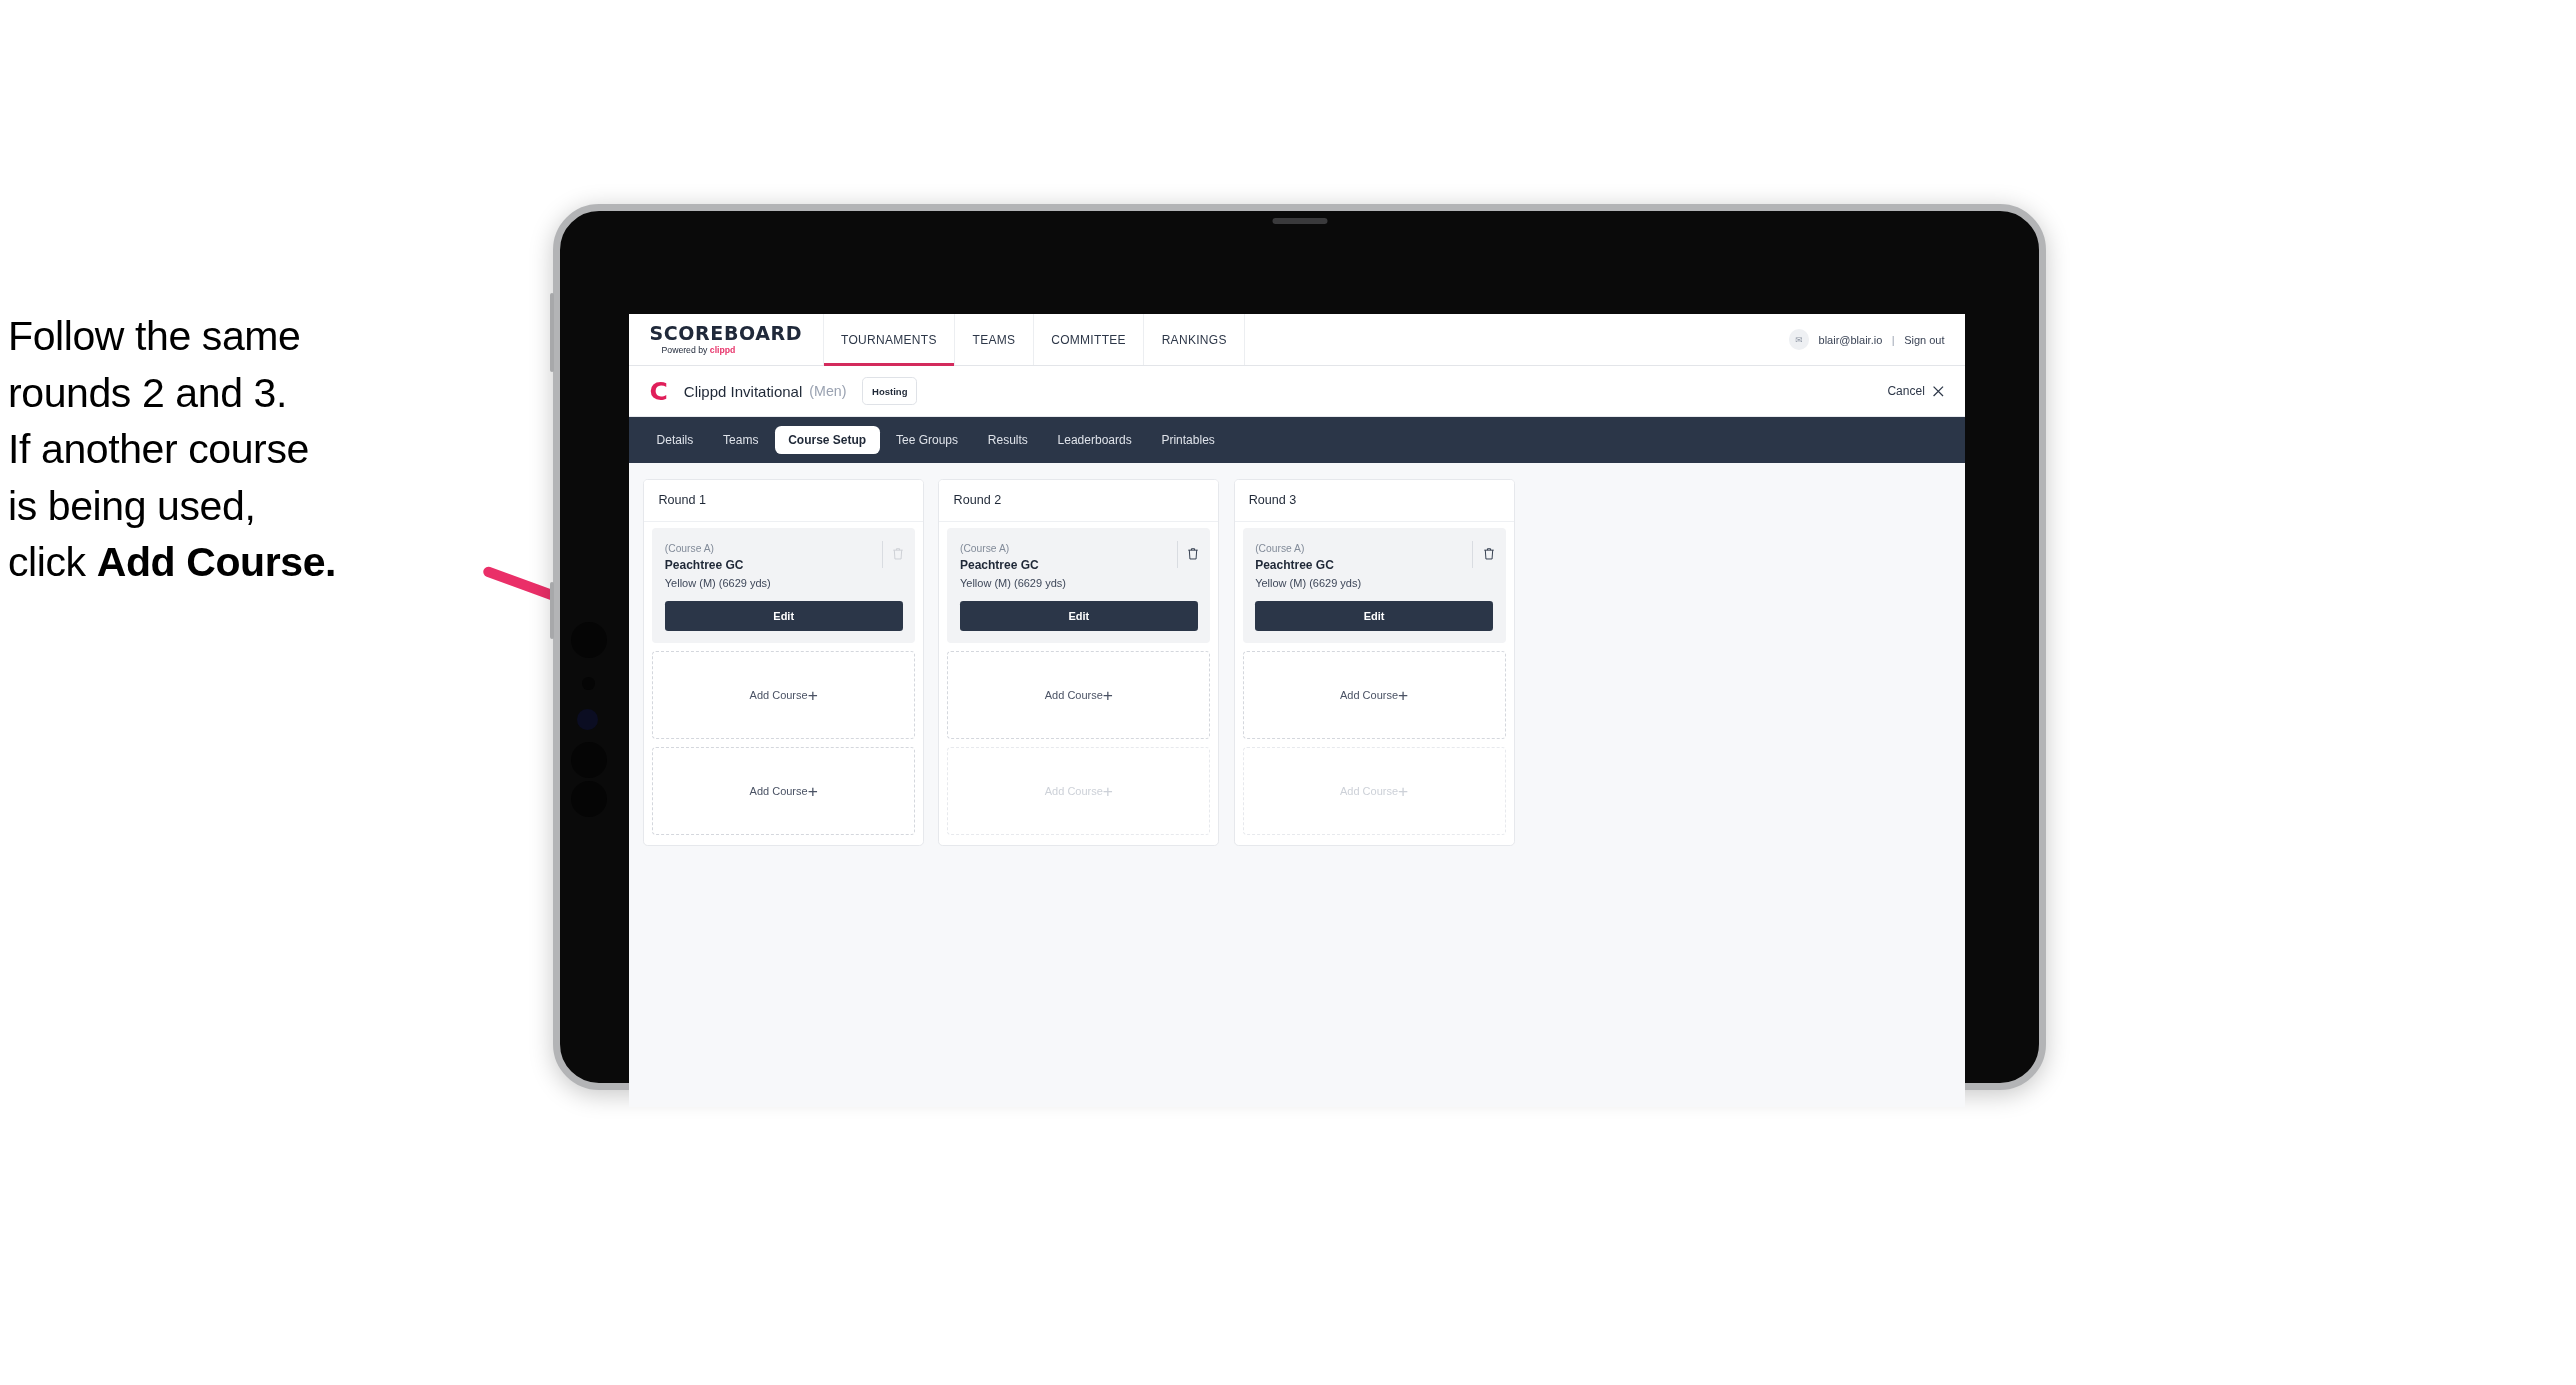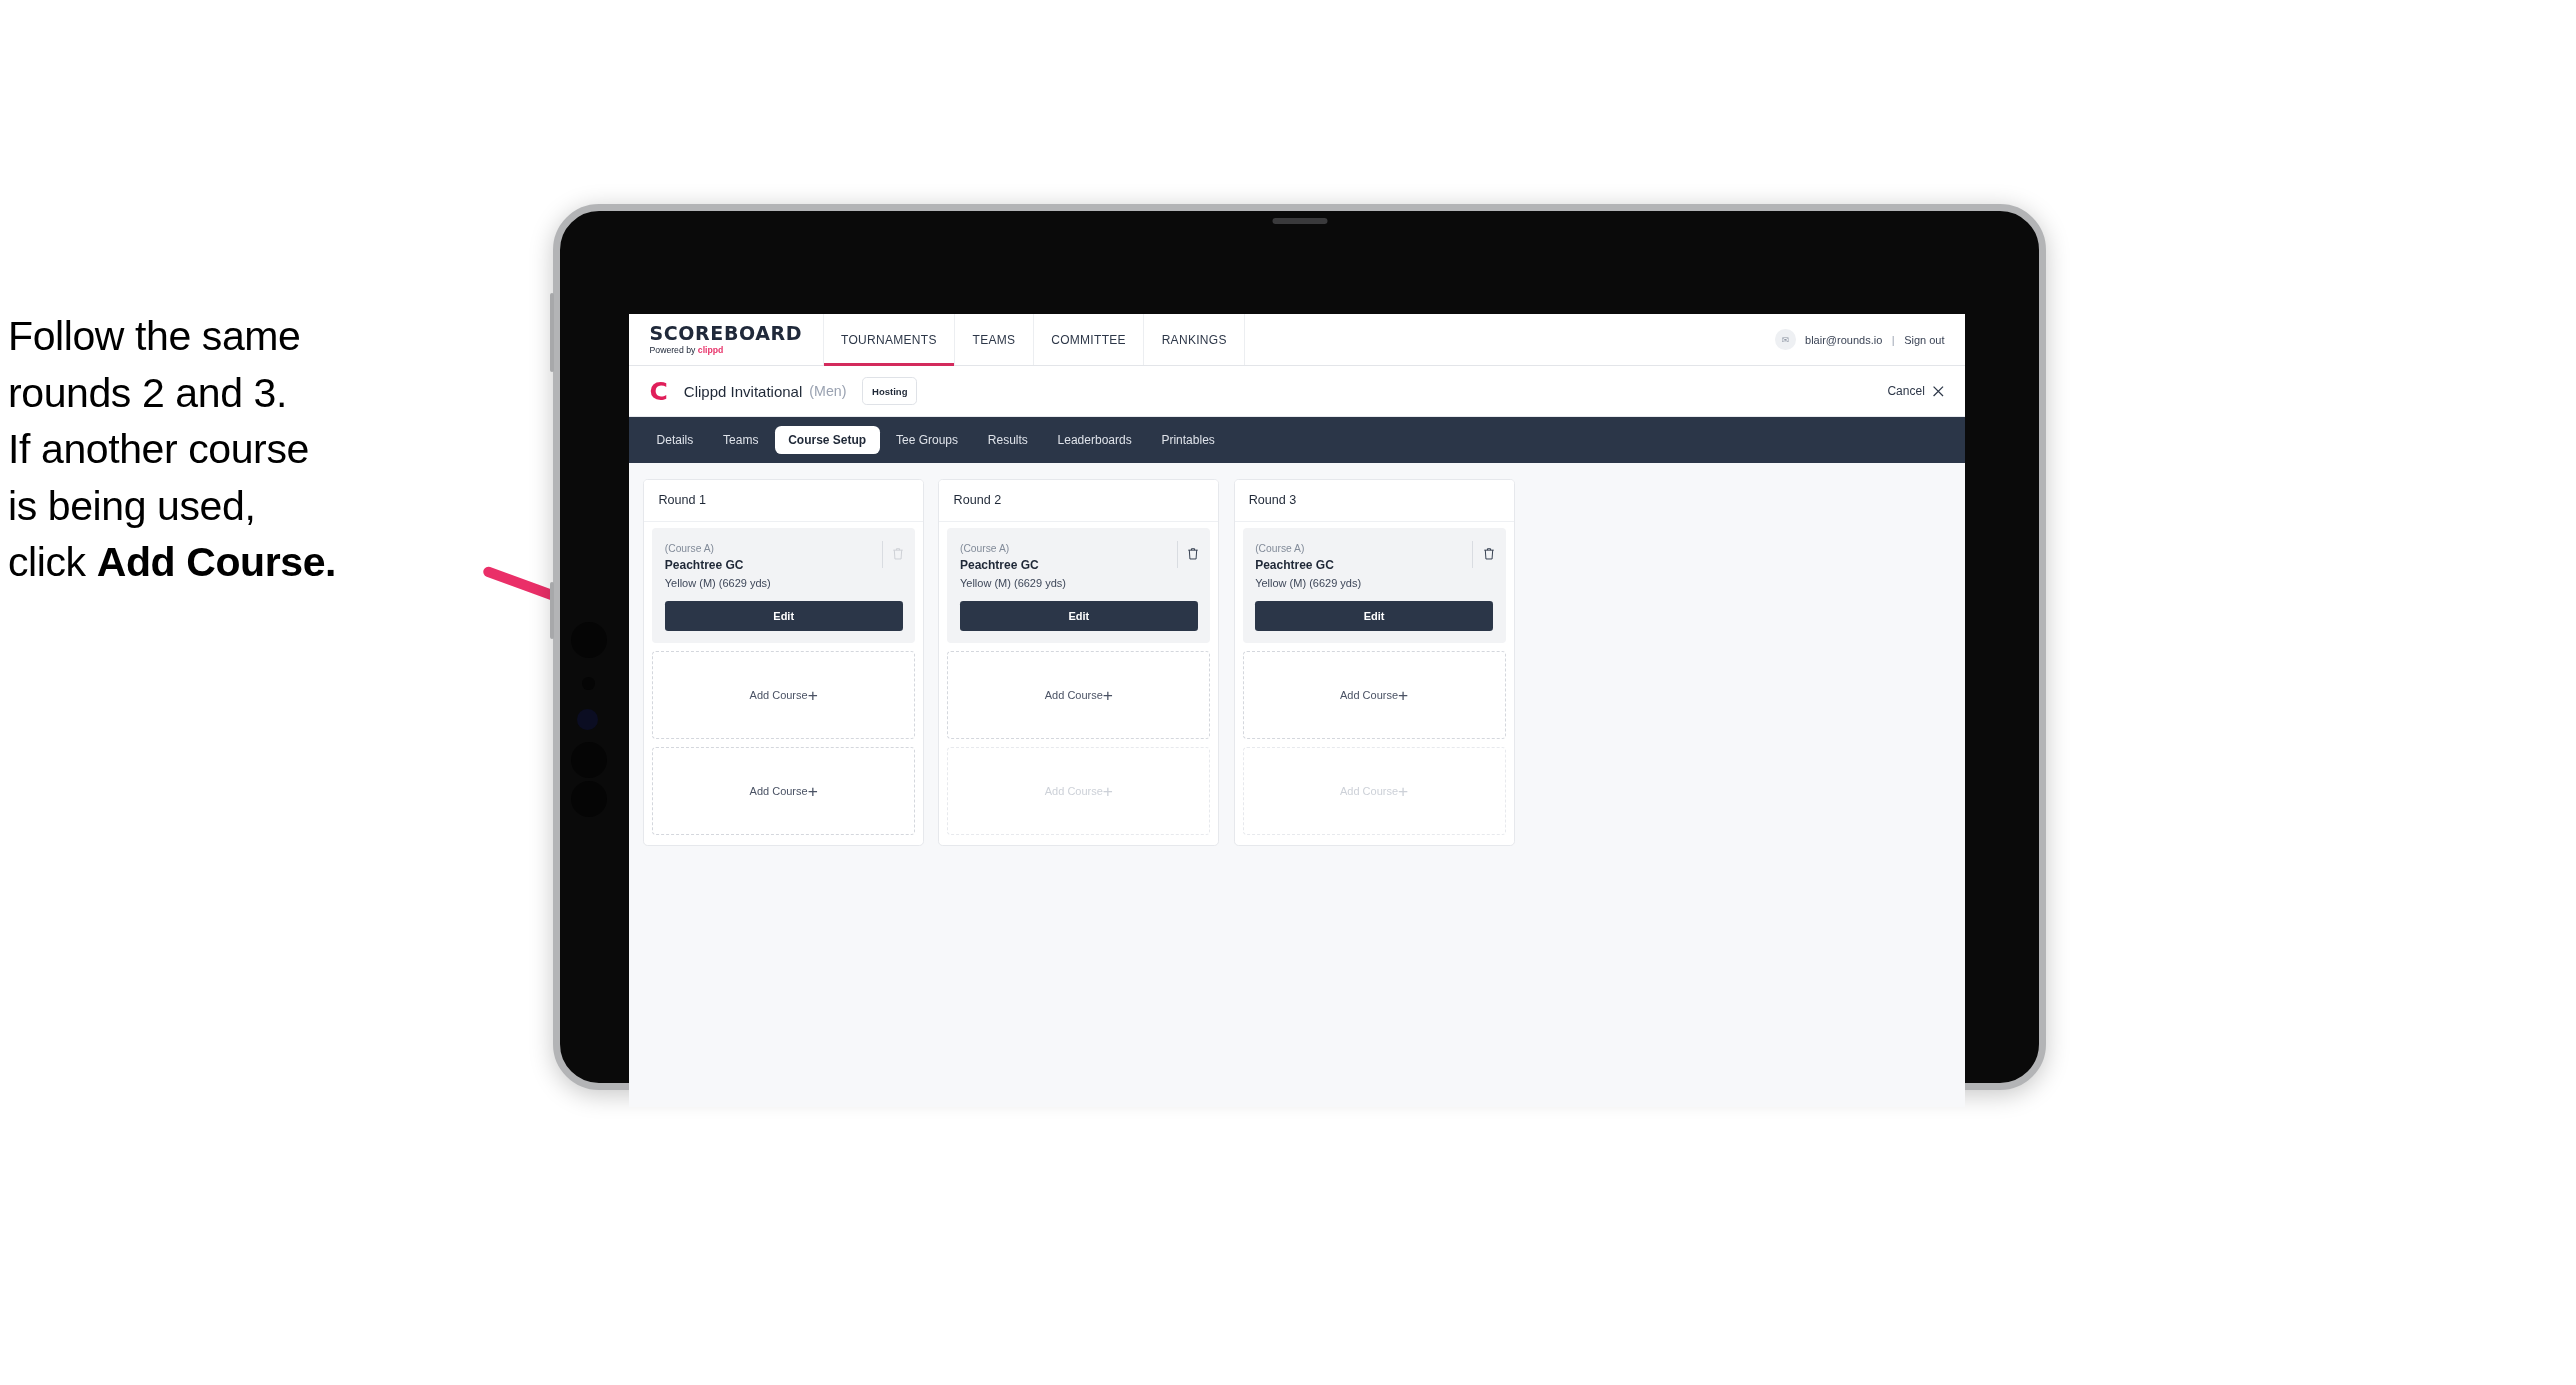--- a/index.html
+++ b/index.html
@@ -110,20 +110,21 @@
     letter-spacing: 0.6px;
     color: #20293a;
     font-family: "DejaVu Sans", sans-serif;
     line-height: 1;
   }
   #brand-sub {
     font-size: 8.7px;
     color: #20293a;
     margin-top: 3.2px;
     line-height: 1;
+    margin-left: 12px;
   }
   #brand-sub .pink { color: #e8336a; font-weight: 700; }
 
   .nav-item {
     display: flex;
     align-items: center;
     padding: 0 17.4px;
     font-size: 12px;
     color: #2d3748;
     letter-spacing: 0.3px;
@@ -361,21 +362,21 @@
         <div id="brand-title">SCOREBOARD</div>
         <div id="brand-sub"><span>Powered by </span><span class="pink">clippd</span></div>
       </div>
       <div class="nav-item active">TOURNAMENTS</div>
       <div class="nav-item">TEAMS</div>
       <div class="nav-item">COMMITTEE</div>
       <div class="nav-item">RANKINGS</div>
       <div id="nav-spacer"></div>
       <div id="account">
         <div id="avatar">✉</div>
-        <span>blair@rounds.io</span>
+        <span>blair@blair.io</span>
         <span id="account-sep">|</span>
         <span id="signout">Sign out</span>
       </div>
     </div>
 
     <div id="tourney-bar">
       <div id="clippd-mark">C</div>
       <div id="tourney-name">Clippd Invitational</div>
       <div id="tourney-gender">(Men)</div>
       <div id="hosting-badge">Hosting</div>

